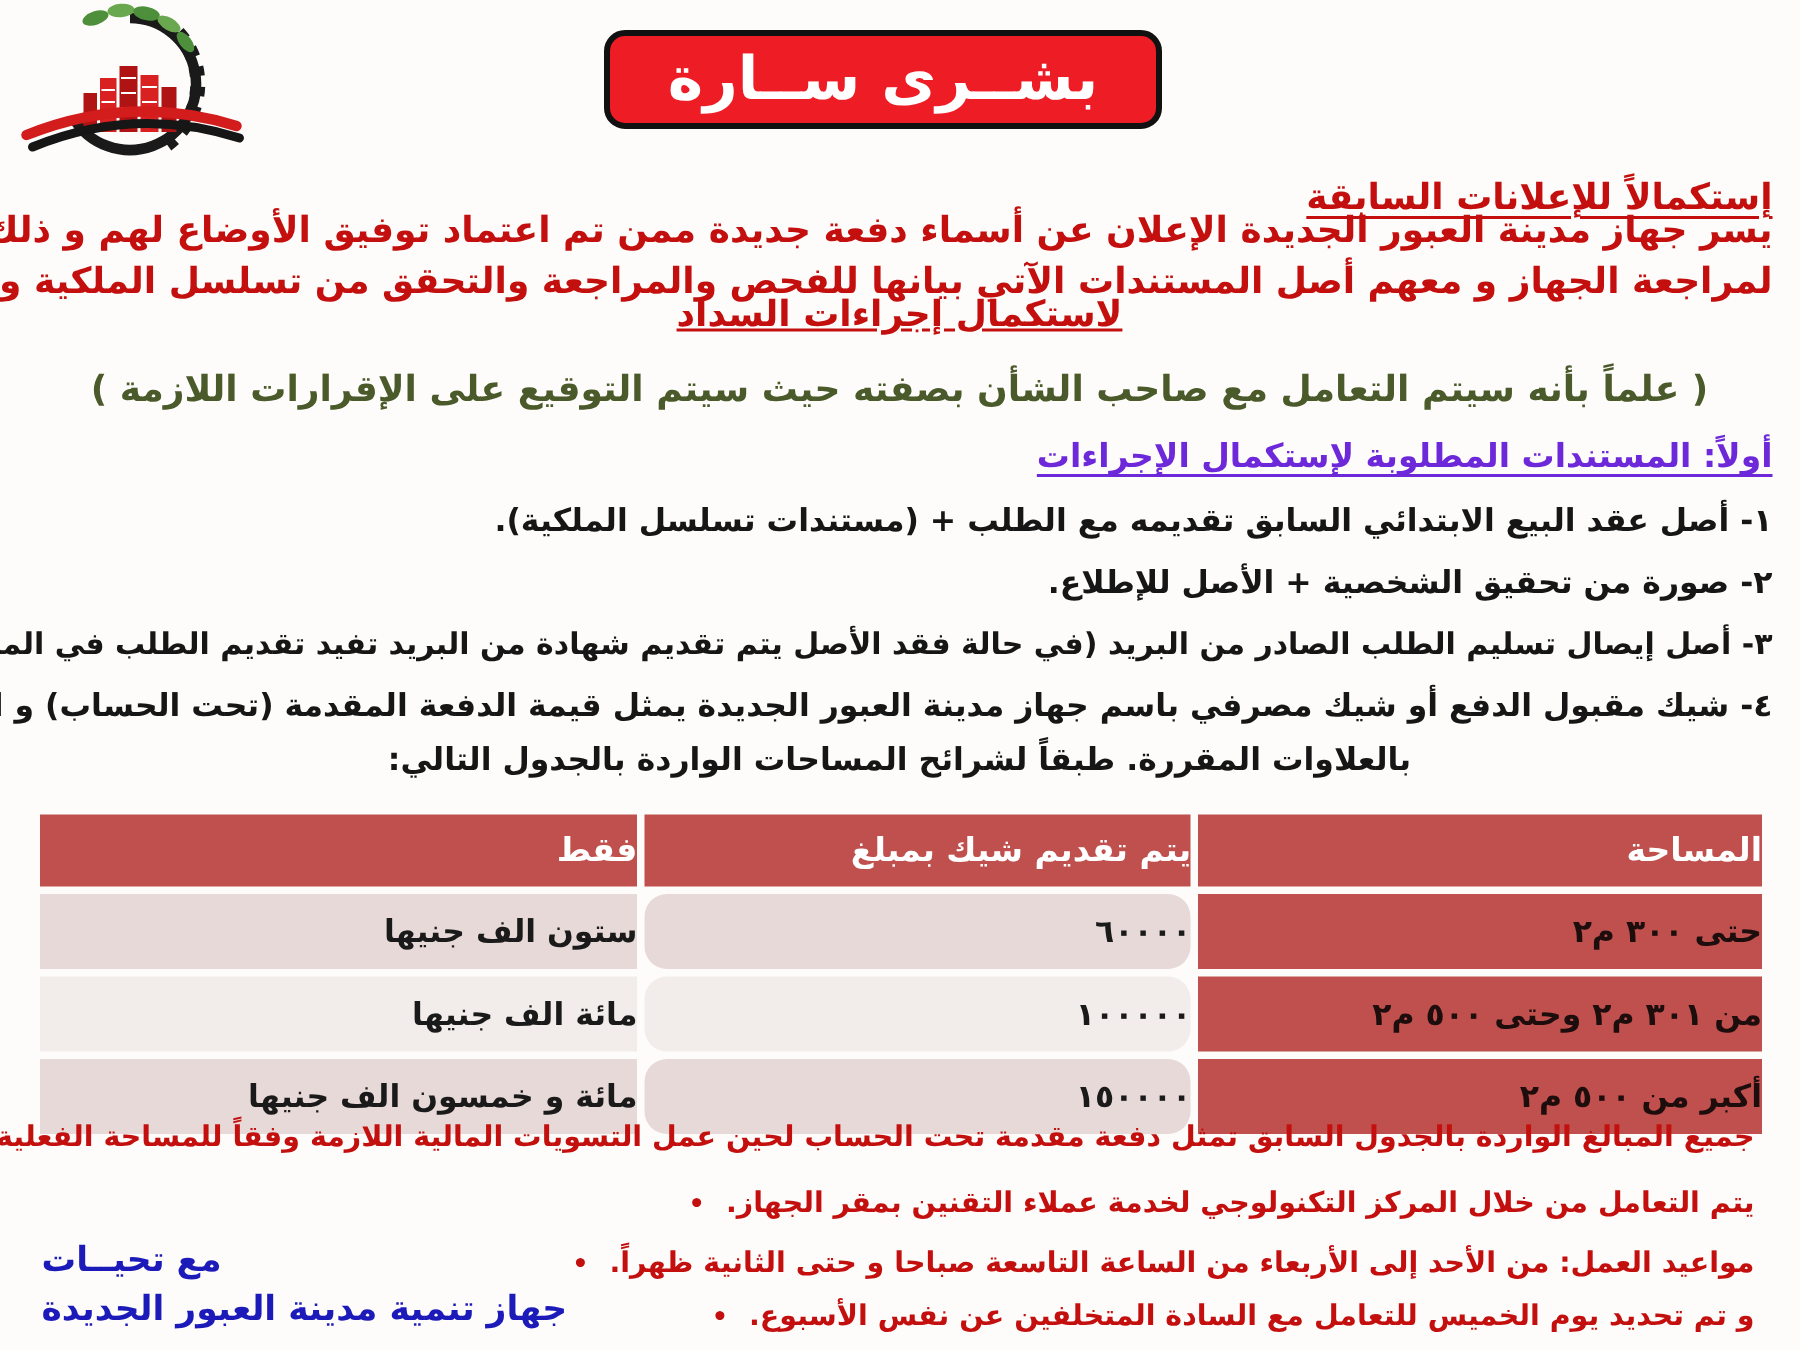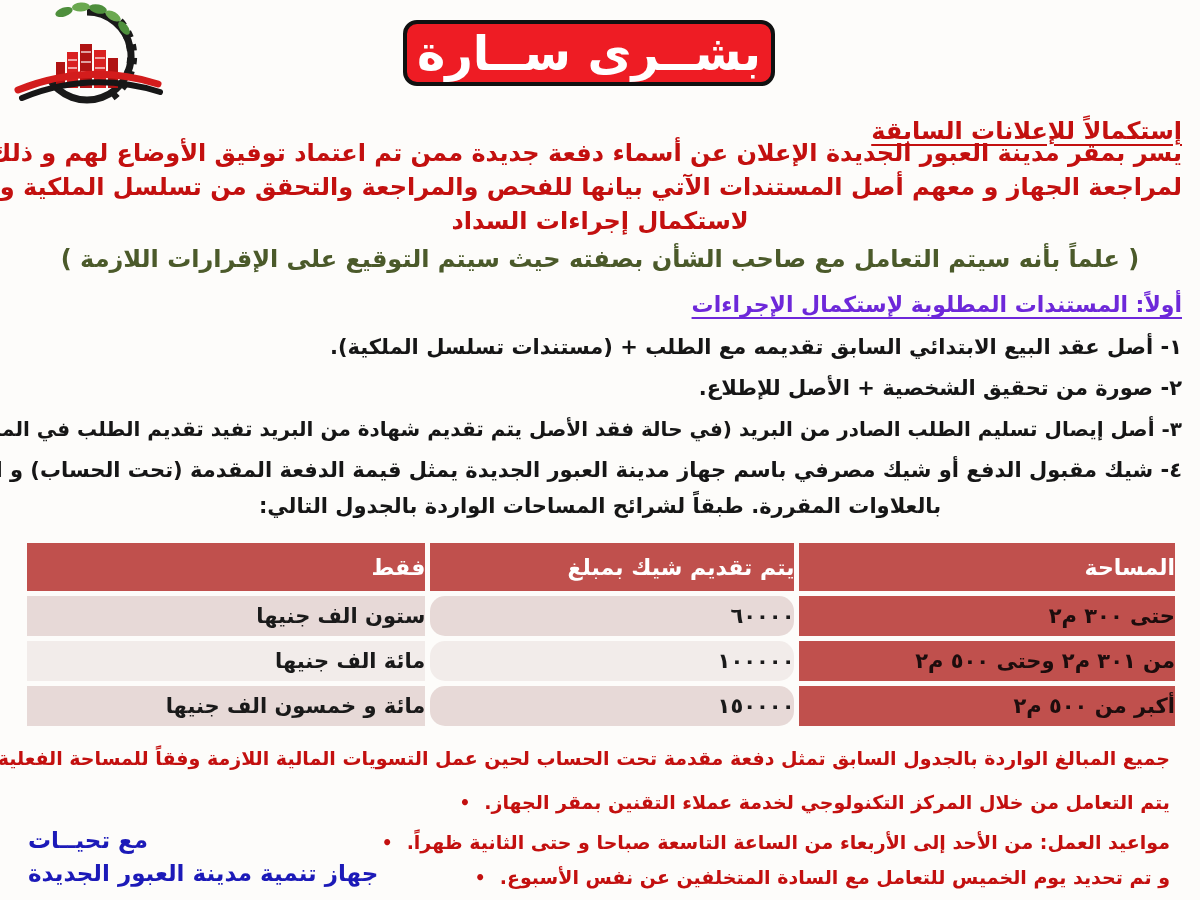--- a/index.html
+++ b/index.html
@@ -8,56 +8,56 @@
     position:relative; width:1200px; height:900px; margin:0 auto;
     background:#fdfcfa; overflow:hidden;
     font-family:"DejaVu Sans", sans-serif; font-weight:bold; direction:rtl;
   }
   
   .logo { position:absolute; top:2px; left:12px; width:152px; height:104px; }
   .banner {
     position:absolute; top:20px; left:403px; width:372px; height:66px;
     background:#ee1c24; border:4px solid #111; border-radius:14px;
     display:flex; align-items:center; justify-content:center;
-    color:#fff; font-size:48px; letter-spacing:1px;
+    color:#fff; font-size:40px; letter-spacing:1px;
   }
   .org {
     position:absolute; top:10px; right:8px; width:344px;
     text-align:center; color:#151515; font-size:21px; line-height:1.55;
   }
   
   .intro-title {
     position:absolute; top:97px; right:18px; left:18px;
     text-align:right; color:#c3100f; font-size:24px;
     text-decoration:underline; text-underline-offset:5px;margin-top:20px;
   }
   .p-line { position:absolute; right:18px; left:18px; color:#c3100f; font-size:24px; white-space:nowrap; }
   .p-just { text-align:justify; text-align-last:justify; }
   .p-center { text-align:center; }
-  #p1 { top:139px; } #p2 { top:173px; } #p3 { top:207px; }
+  #p1 { top:139px; } #p2 { top:173px; } #p3 { top:195px;text-decoration:underline; }
   .note-green {
     position:absolute; top:245px; right:18px; left:18px;
     text-align:center; color:#4b5a2a; font-size:24px;
   }
   .sec-heading {
     position:absolute; top:292px; right:18px; left:18px;
     text-align:right; color:#6d28d9; font-size:22px;
     text-decoration:underline; text-underline-offset:5px;
   }
   
   .doc-item { position:absolute; right:18px; left:18px; text-align:right; color:#161616; font-size:21px; white-space:nowrap; }
   #item1 { top:335px; } #item2 { top:376px; }
   #item3 { top:417px; font-size:20px; }
   #item4a { top:458px; text-align:justify; text-align-last:justify; }
   #item4b { top:494px; text-align:center; }
   
   .grid { position:absolute; top:538px; right:20px; left:22px; border-spacing:5px; border-collapse:separate; width:1158px; }
   .grid th, .grid td { text-align:right; vertical-align:middle; }
   .grid th { background:#c0504d; color:#fff; font-size:22px; height:48px; }
-  .grid td { font-size:21px; height:40px; color:#1a1a1a; }
+  .grid td { font-size:21px; height:50px; color:#1a1a1a; }
   .grid td.area { background:#c0504d; color:#1d0d0d; }
   .grid tr.band-a td:not(.area) { background:#e7d9d7; }
   .grid tr.band-b td:not(.area) { background:#f2ecea;margin-left:45px; }
   .grid td.amount { letter-spacing:3px;border-radius:15px; }
   .grid col.c1 { width:33%; } .grid col.c2 { width:32%; } .grid col.c3 { width:35%; }
   
   .bullet { position:absolute; right:30px; left:20px; text-align:right; color:#c3100f; font-size:19px; white-space:nowrap; }
   .bullet .dot { display:inline-block; margin-right:14px; font-size:17px; }
   #b1 { top:747px; } #b2 { top:791px; } #b3 { top:831px; } #b4 { top:866px; }
   
@@ -112,21 +112,21 @@
       <textPath href="#arc">مدينة العبور الجديدة</textPath>
     </text>
   </svg>
 
   <div class="banner">
     <span>بشــرى ســارة</span>
   </div>
 
 
   <div class="intro-title">إستكمالاً للإعلانات السابقة</div>
-  <div id="p1" class="p-line p-just">يسر بمقر مدينة العبور الجديدة الإعلان عن أسماء دفعة جديدة ممن تم اعتماد توفيق الأوضاع لهم و ذلك</div>
+  <div id="p1" class="p-line p-just">يسر جهاز مدينة العبور الجديدة الإعلان عن أسماء دفعة جديدة ممن تم اعتماد توفيق الأوضاع لهم و ذلك</div>
   <div id="p2" class="p-line p-just">لمراجعة الجهاز و معهم أصل المستندات الآتي بيانها للفحص والمراجعة والتحقق من تسلسل الملكية وذلك</div>
   <div id="p3" class="p-line p-center">لاستكمال إجراءات السداد</div>
   <div class="note-green">( علماً بأنه سيتم التعامل مع صاحب الشأن بصفته حيث سيتم التوقيع على الإقرارات اللازمة )</div>
 
   <div class="sec-heading">أولاً: المستندات المطلوبة لإستكمال الإجراءات</div>
   <div id="item1" class="doc-item">١- أصل عقد البيع الابتدائي السابق تقديمه مع الطلب + (مستندات تسلسل الملكية).</div>
   <div id="item2" class="doc-item">٢- صورة من تحقيق الشخصية + الأصل للإطلاع.</div>
   <div id="item3" class="doc-item">٣- أصل إيصال تسليم الطلب الصادر من البريد (في حالة فقد الأصل يتم تقديم شهادة من البريد تفيد تقديم الطلب في الميعاد).</div>
   <div id="item4a" class="doc-item">٤- شيك مقبول الدفع أو شيك مصرفي باسم جهاز مدينة العبور الجديدة يمثل قيمة الدفعة المقدمة (تحت الحساب) و الخاصة</div>
   <div id="item4b" class="doc-item">بالعلاوات المقررة. طبقاً لشرائح المساحات الواردة بالجدول التالي:</div>

